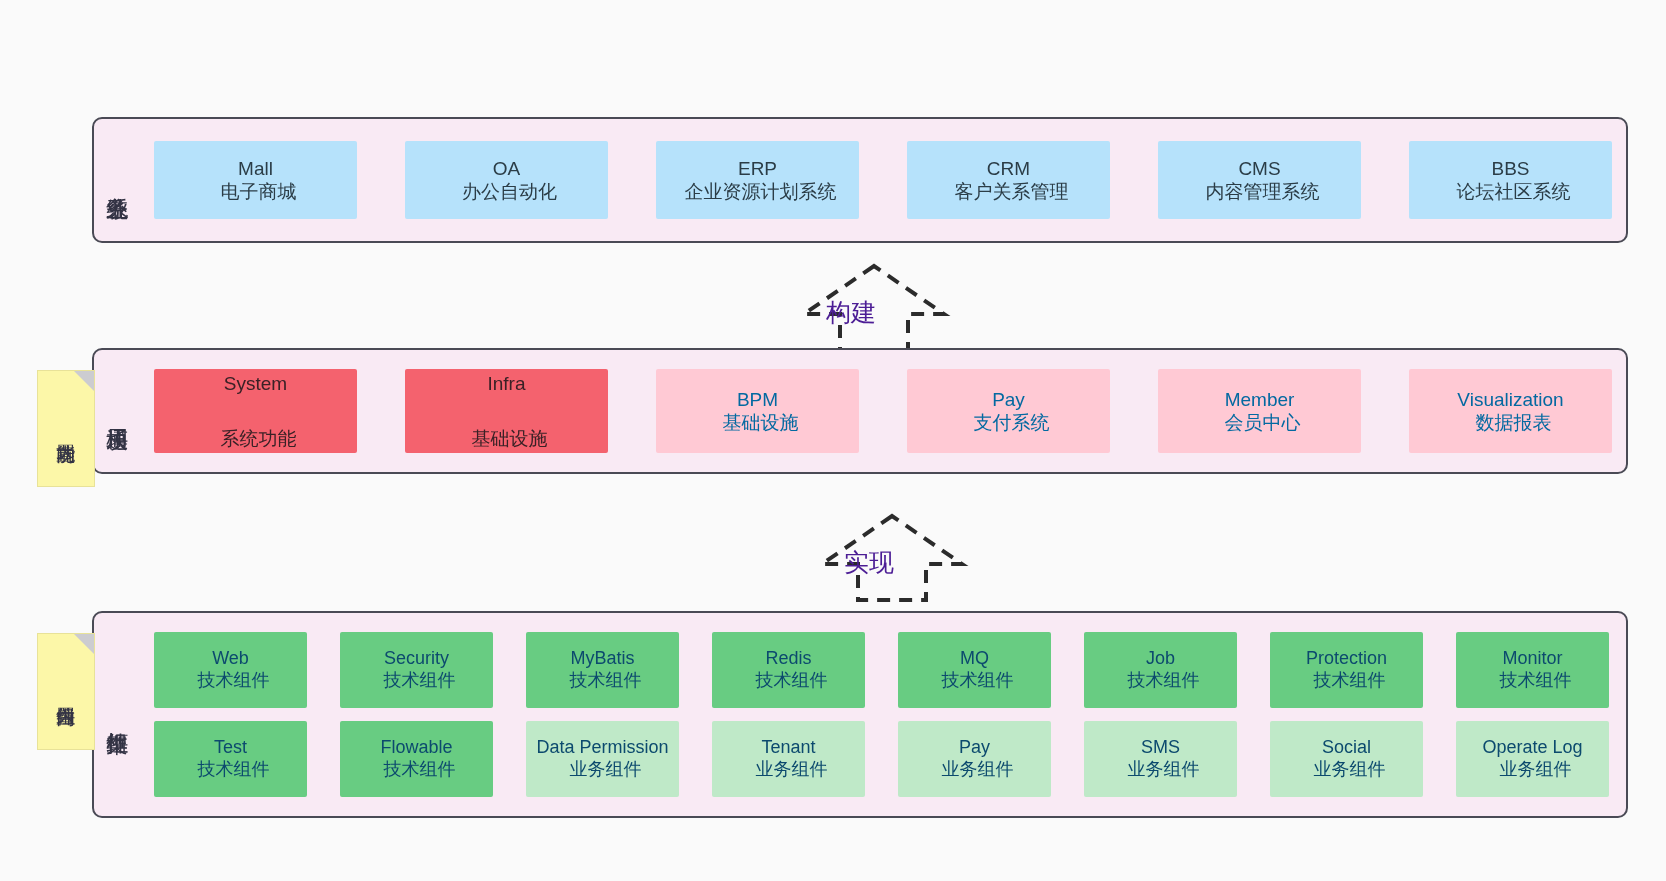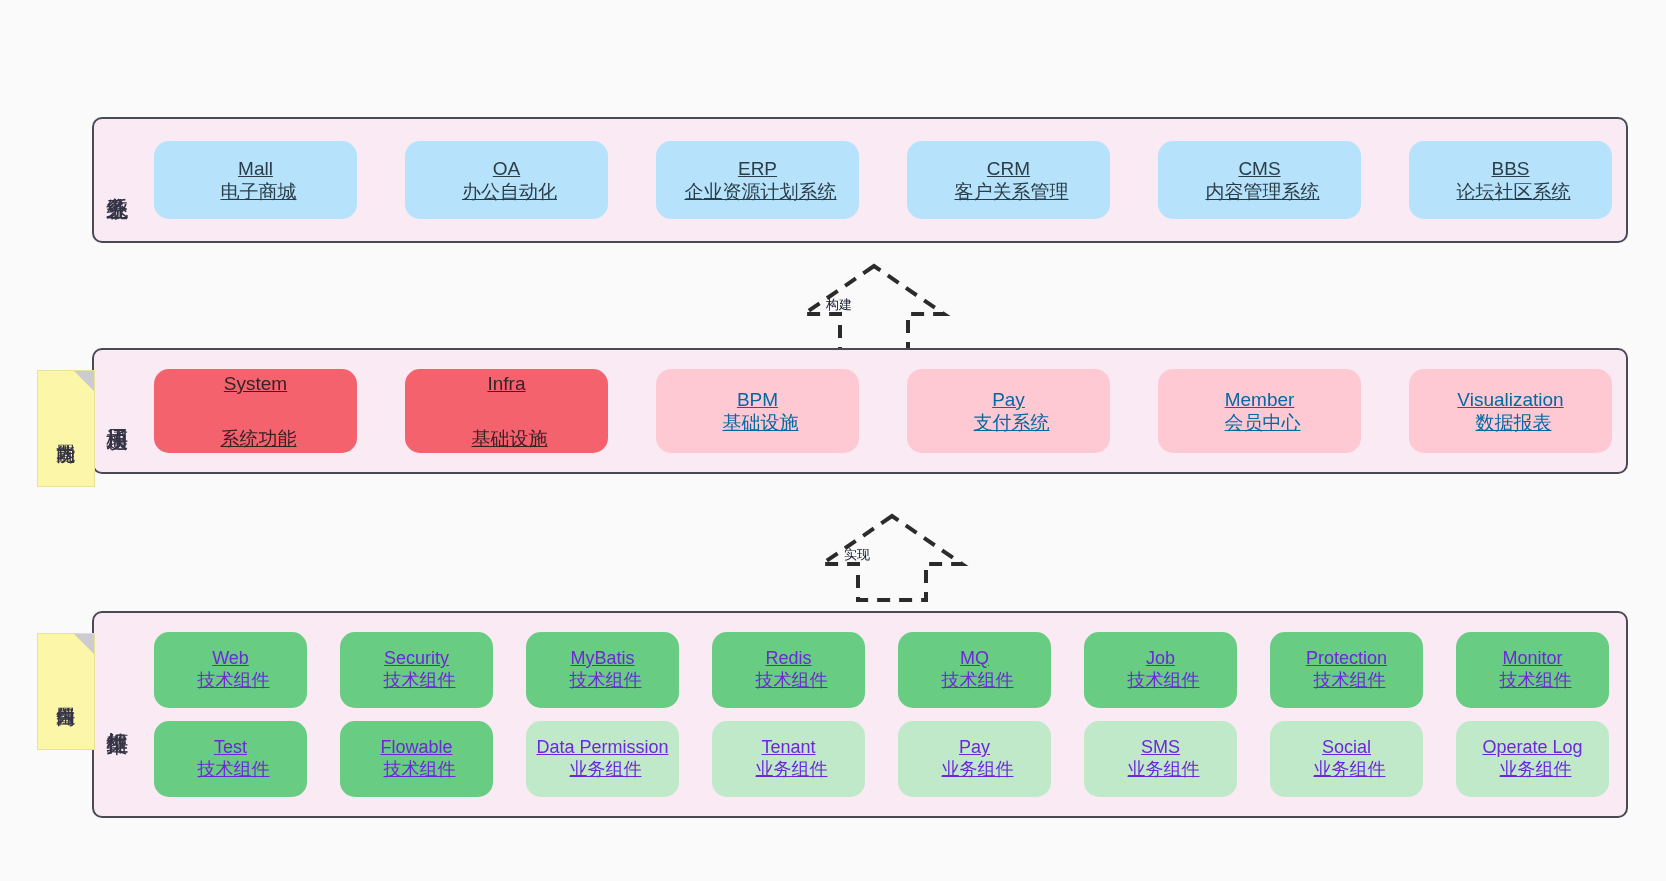--- a/index.html
+++ b/index.html
@@ -40,32 +40,31 @@
   .panel-body{
     flex:1 1 auto;
     position:relative;
     display:flex;
     align-items:center;
     padding:0 0 0 14px;
   }
 
   
   .card{
-    border-radius:15px;
+    border-radius:2px;
     display:flex;
     flex-direction:column;
     align-items:center;
     justify-content:center;
     text-align:center;
     box-sizing:border-box;
     font-size:19px;
     line-height:1.22;
     color:#2f3b33;
     padding:4px 6px;
-    text-decoration:underline;
   }
   .card .en{font-size:19px;}
   .card .cn{font-size:19px;padding-left:6px;}
 
   
   #panel-business{left:92px;top:117px;width:1536px;height:126px;}
   #panel-business .panel-body{gap:0;}
   .biz-row{display:flex;gap:0;}
   .biz-card{
     width:203px;height:78px;margin-right:48px;
@@ -82,21 +81,21 @@
   .mod-card.strong{background:#f4626e;color:#3a2126;gap:32px;}
   .mod-card:last-child{margin-right:0;}
 
   
   #panel-framework{left:92px;top:611px;width:1536px;height:207px;}
   #panel-framework .panel-body{align-items:center;}
   .fw-grid{display:flex;flex-direction:column;gap:13px;}
   .fw-row{display:flex;}
   .fw-card{
     width:153px;height:76px;margin-right:33px;
-    background:#68cc82;color:#6d28d9;
+    background:#68cc82;color:#0c4a6e;
     font-size:18px;
   }
   .fw-card.biz{background:#bfe9c8;}
   .fw-card:last-child{margin-right:0;}
   .fw-card .en{font-size:18px;}
   .fw-card .cn{font-size:18px;}
 
   
   .sticky{
     position:absolute;
@@ -122,22 +121,22 @@
     writing-mode:horizontal-tb;
   }
   #sticky-common{left:37px;top:370px;height:117px;}
   #sticky-framework{left:37px;top:633px;height:117px;}
 
   
   .arrow-wrap{position:absolute;}
   .arrow-wrap svg{display:block;overflow:visible;}
   .arrow-label{
     position:absolute;
-    font-size:13px;
-    color:#0f172a;
+    font-size:25px;
+    color:#4c1d95;
     background:transparent;
     white-space:nowrap;
   }
 </style>
 </head>
 <body>
 
 <div class="canvas">
 
   <div class="panel" id="panel-business">

